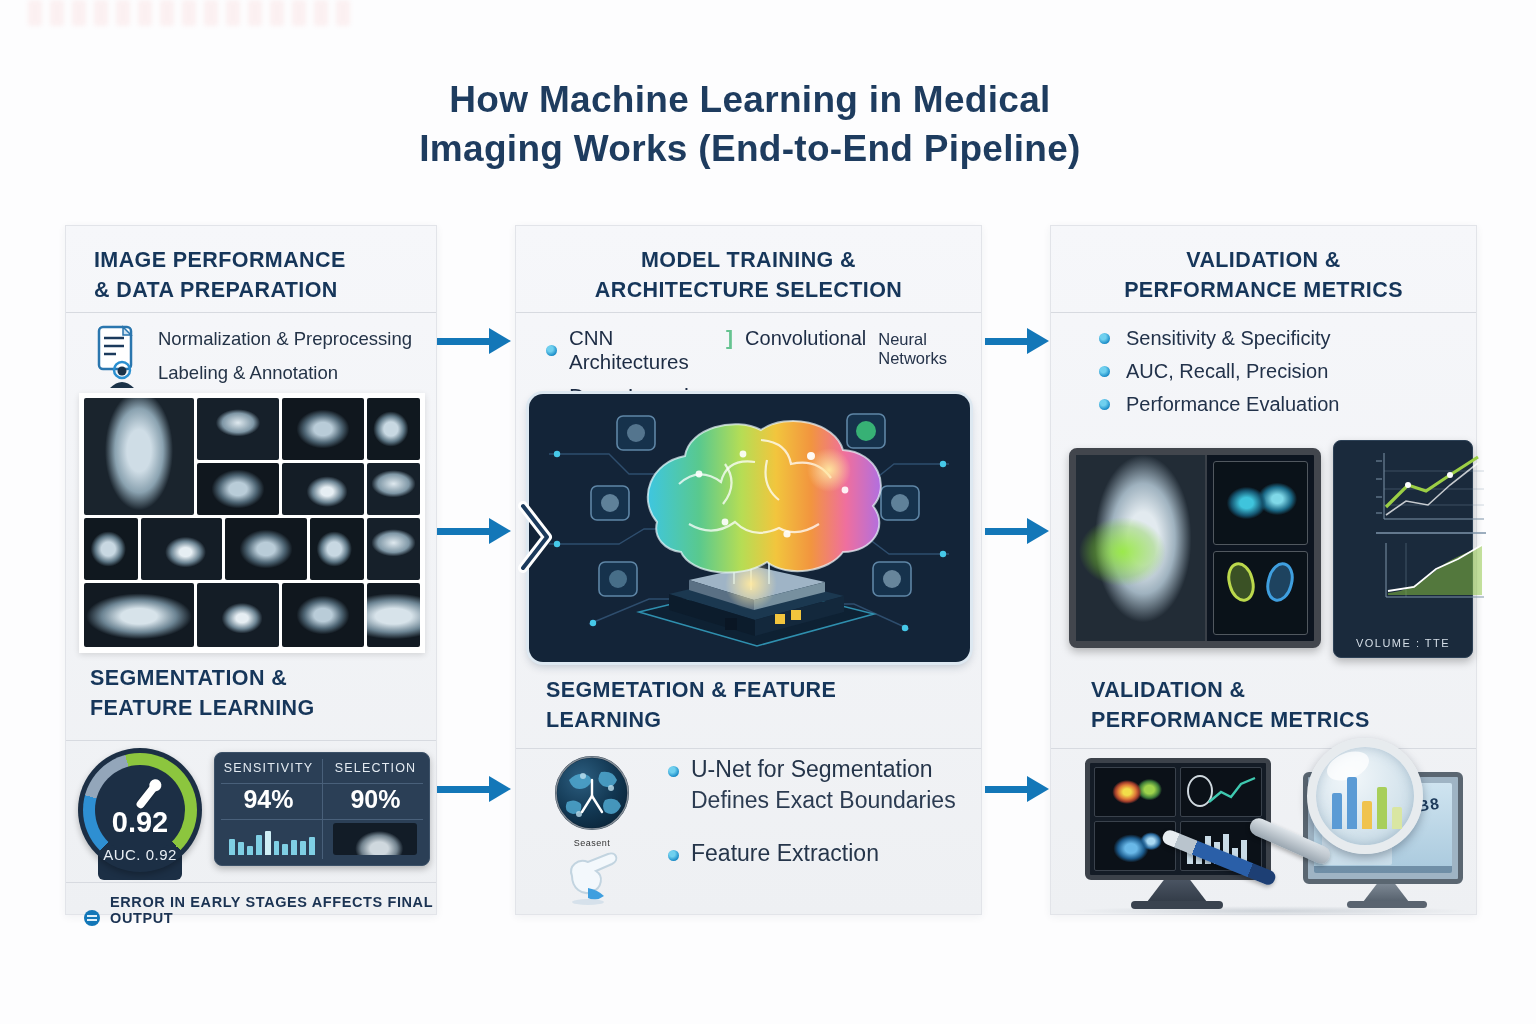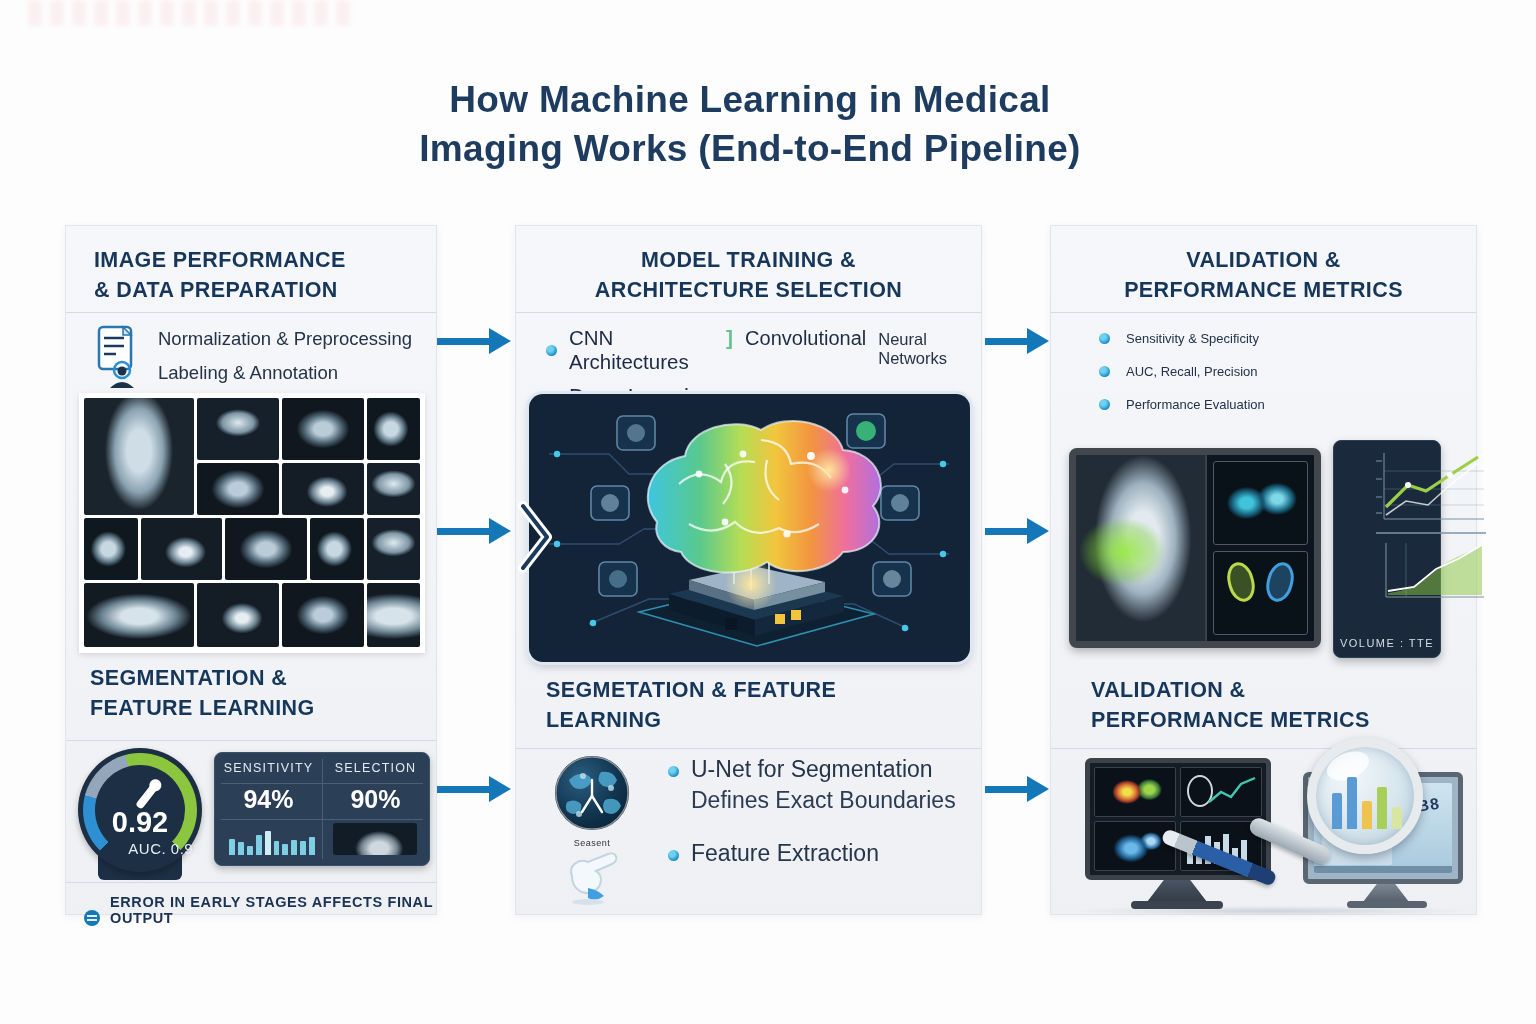--- a/index.html
+++ b/index.html
@@ -61,21 +61,21 @@
   .gauge .body { position:absolute; left:0; top:0; width:124px; height:124px; border-radius:50%;
     background:#1c2f45; box-shadow:0 3px 6px rgba(0,0,0,.25); }
   .gauge .tab { position:absolute; left:20px; top:96px; width:84px; height:36px; background:#1c2f45; border-radius:6px; }
   .gauge .ring { position:absolute; left:5px; top:5px; width:114px; height:114px; border-radius:50%;
     background:conic-gradient(from 135deg, #1c2f45 0 90deg, #2e8fd2 90deg 150deg, #93a6ba 150deg 210deg, #8cc63e 210deg 360deg); }
   .gauge .ring-hole { position:absolute; left:17px; top:17px; width:90px; height:90px; border-radius:50%; background:#1c2f45; }
   .gauge .needle { position:absolute; left:58px; top:30px; width:8px; height:30px; border-radius:4px; background:#fff;
     transform:rotate(38deg); transform-origin:50% 90%; box-shadow:0 0 2px rgba(0,0,0,.4); }
   .gauge .needle::after { content:""; position:absolute; left:-2px; top:-4px; width:12px; height:12px; border-radius:50%; background:#fff; }
   .gauge .value { position:absolute; left:0; top:58px; width:124px; text-align:center; font-size:29px; font-weight:bold; color:#fff; }
-  .gauge .label { position:absolute; left:0; top:92px; width:124px; text-align:right; font-size:15px; color:#e8eef4; letter-spacing:.5px; }
+  .gauge .label { position:absolute; left:0; top:98px; width:124px; text-align:center; font-size:15px; color:#e8eef4; letter-spacing:.5px; }
 
   
   .dash { position:absolute; left:148px; top:6px; width:216px; height:114px; background:#2b3f56;
     border-radius:8px; box-shadow:0 3px 7px rgba(0,0,0,.25); border:1px solid #3c5168; }
   .dash .vline { position:absolute; left:50%; top:6px; bottom:6px; width:1px; background:#49607a; }
   .dash .hline { position:absolute; left:6px; right:6px; height:1px; background:#49607a; }
   .dash-head { position:absolute; top:8px; width:50%; text-align:center; font-size:12.5px; letter-spacing:1.2px; color:#e4ebf2; }
   .dash-val { position:absolute; top:32px; width:50%; text-align:center; font-size:25px; font-weight:bold; color:#fff; }
   .mini-bars { position:absolute; left:14px; bottom:10px; width:86px; height:30px; display:flex; align-items:flex-end; gap:3px; }
   .mini-bars > div { width:6px; background:#7fcfe4; border-radius:1px 1px 0 0; }
@@ -111,40 +111,40 @@
   .hand-wrap { position:absolute; left:42px; top:616px; }
   .mp-text1 { position:absolute; left:152px; top:528px; display:flex; gap:12px; }
   .mp-text2 { position:absolute; left:152px; top:612px; display:flex; gap:12px; }
   .mp-text-block .l1 { font-size:23px; color:#25354a; line-height:1.35; }
   .mp-text-block .l2 { font-size:23px; color:#2c3c52; line-height:1.35; }
   .mp-text-block .l2s { font-size:18px; color:#2c3c52; line-height:1.5; }
 
   
   .rp-header { position:absolute; left:0; top:20px; width:100%; text-align:center; }
   .rp-bullets { position:absolute; left:48px; top:96px; }
-  .rp-bullet { display:flex; align-items:center; gap:16px; height:33px; font-size:13px; color:#22324a; }
+  .rp-bullet { display:flex; align-items:center; gap:16px; height:33px; font-size:20px; color:#22324a; }
 
   .rp-imaging { position:absolute; left:0; top:200px; width:100%; height:245px; }
   .monitor1 { position:absolute; left:18px; top:22px; width:252px; height:200px; background:#0d1520;
     border:7px solid #42464d; border-radius:8px; box-shadow:0 4px 8px rgba(0,0,0,.25); display:flex; }
   .m1-xray { flex:0 0 55%; position:relative; background:
     radial-gradient(58px 46px at 36% 52%, rgba(150,235,60,.9), rgba(120,205,45,.35) 55%, transparent 75%),
     radial-gradient(55px 95px at 52% 45%, #e2eaef 0 28%, #9fb2bf 58%, #222c36 88%),
     #151e28; border-right:2px solid #3a4048; }
   .m1-side { flex:1; display:flex; flex-direction:column; }
   .m1-brain { flex:1; margin:6px; background:
     radial-gradient(22px 18px at 35% 50%, #3fc4dc 0 30%, #14536e 70%, transparent 90%),
     radial-gradient(22px 18px at 68% 45%, #7fd8e8 0 25%, #1b6a88 65%, transparent 90%), #0a1219;
     border:1px solid #51585f; border-radius:3px; }
   .m1-kidneys { flex:1; margin:0 6px 6px; background:#0a1219; border:1px solid #51585f; border-radius:3px; position:relative; }
   .kidney { position:absolute; top:10px; width:26px; height:40px; border-radius:14px 14px 14px 14px / 20px 20px 20px 20px; }
   .kidney.green { left:14px; transform:rotate(-14deg); border:3px solid #bcd94c; background:rgba(150,200,60,.35); }
   .kidney.blue  { right:14px; transform:rotate(14deg); border:3px solid #3f9fdf; background:rgba(70,160,225,.35); }
 
-  .volume-panel { position:absolute; left:282px; top:14px; width:108px; height:218px; background:#1a2a3c;
+  .volume-panel { position:absolute; left:282px; top:14px; width:140px; height:218px; background:#1a2a3c;
     border-radius:8px; box-shadow:0 4px 8px rgba(0,0,0,.25); border:1px solid #2d4156;padding-left:32px; }
   .volume-label { position:absolute; left:0; bottom:8px; width:100%; text-align:center;
     font-size:11px; color:#d6dfe8; letter-spacing:1.5px; }
 
   .rp-sec2 { position:absolute; left:40px; top:450px; }
   .rp-scene { position:absolute; left:0; top:528px; width:100%; height:162px; }
 
   .monitor2 { position:absolute; left:34px; top:4px; width:186px; height:122px; background:#141c26;
     border:5px solid #3c424a; border-radius:6px; display:grid; grid-template-columns:1fr 1fr; grid-template-rows:1fr 1fr; gap:4px; padding:4px; }
   .m2-stand { position:absolute; left:96px; top:126px; width:60px; height:22px; background:linear-gradient(#4a5462,#333c48);

